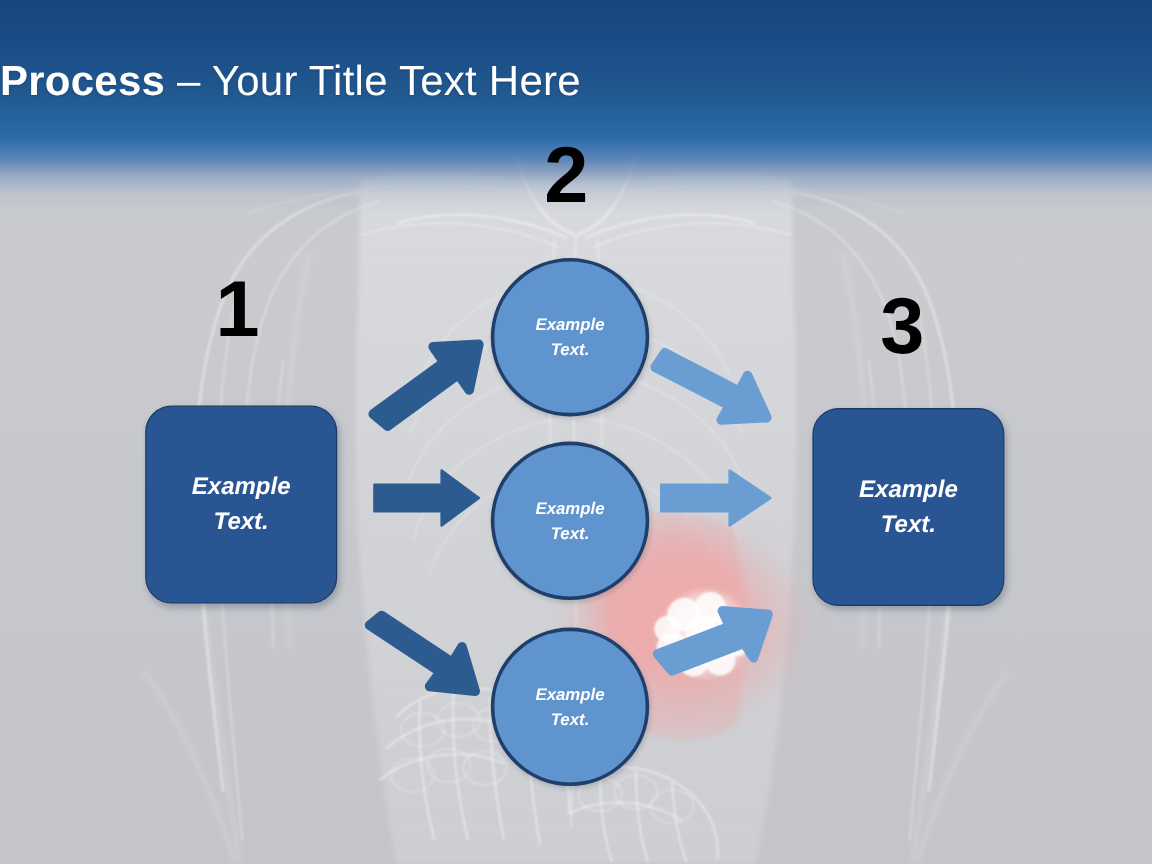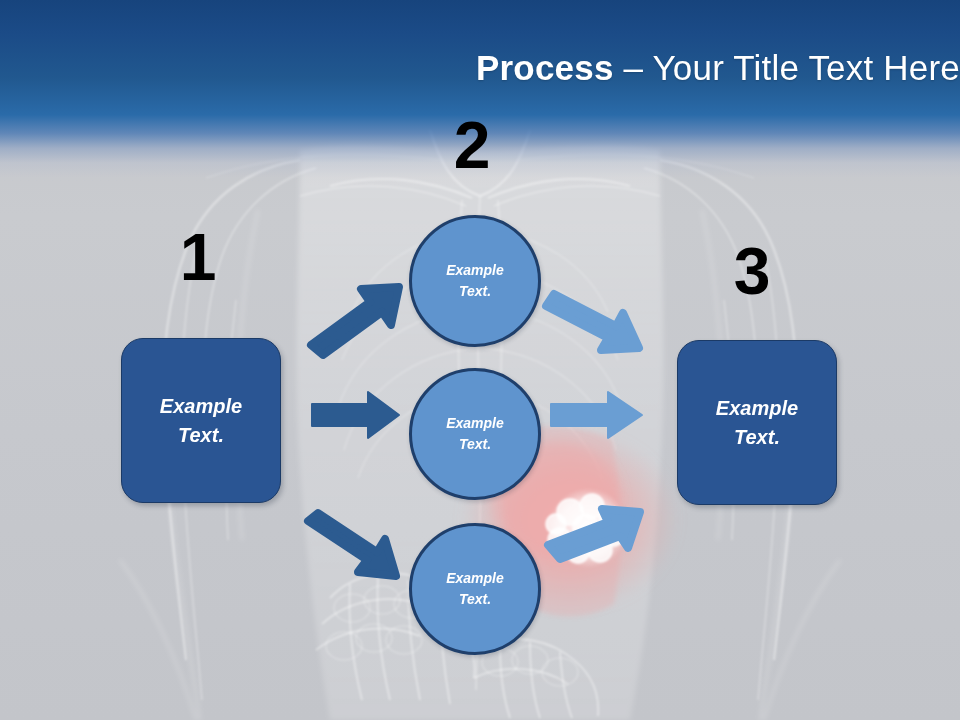--- a/index.html
+++ b/index.html
@@ -52,21 +52,21 @@
       rgba(198,201,208,0.05) 96%,
       rgba(198,201,208,0) 100%);
   }
 
   
   .title {
     position: absolute;
     left: 0;
     top: 48px;
     width: 960px;
-    text-align: right;
+    text-align: left;
     color: #ffffff;
     font-size: 35px;
     letter-spacing: 0.2px;
     white-space: nowrap;
     text-shadow: 0 1px 2px rgba(0,0,0,0.18);
   }
   .title .strong { font-weight: bold; }
   .title .rest { font-weight: normal; }
 
   

